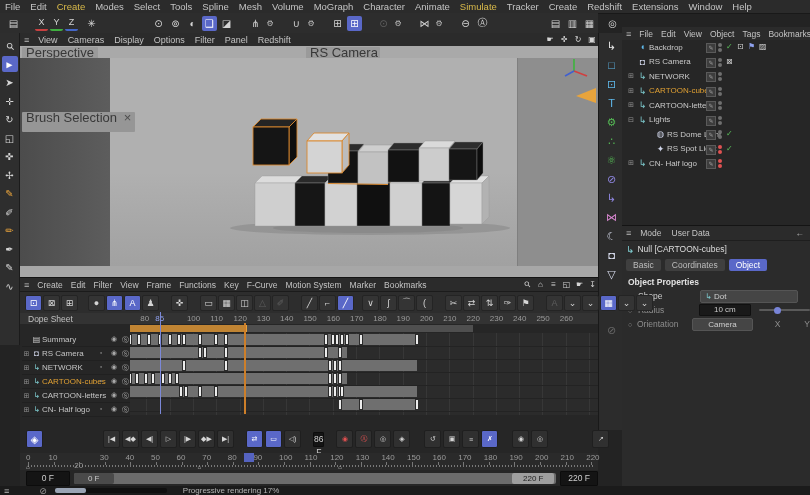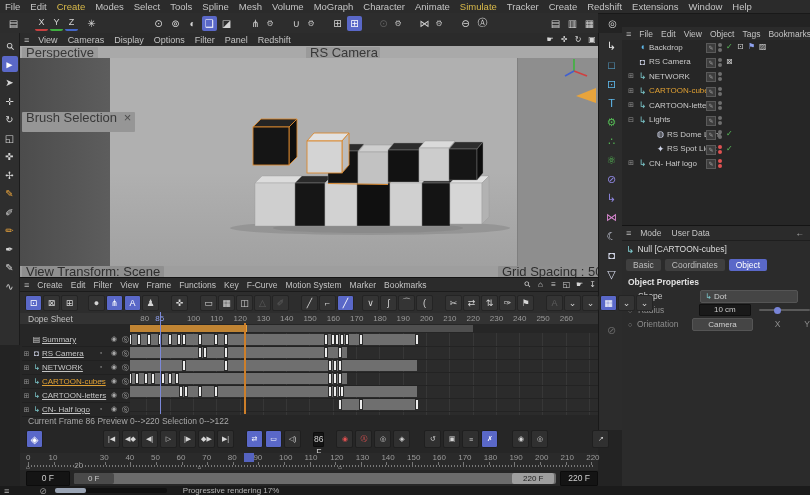--- a/index.html
+++ b/index.html
@@ -95,21 +95,21 @@
   #tltools .tbtn{width:14px;height:14px;font-size:9px;margin-left:1px;background:#343434;border:1px solid #242424;}
   #tltools .tbtn.sel{background:#5a68c8;}
   #tltools .tbtn.dim{color:#5e5e5e;}
   #tlruler{position:relative;height:11px;background:#333;font-size:8px;color:#9a9a9a;}
   #tlpreview{position:relative;height:9px;background:#262626;}
   #tltracks{position:relative;height:82px;}
   #tlnames{position:absolute;left:2px;top:0;width:108px;height:82px;font-size:8px;}
   .ntrow{position:relative;height:13px;display:flex;align-items:center;border-bottom:1px solid #202020;}
   .ntrow .exp{width:9px;font-size:7px;color:#8f8f8f;text-align:center;}
   .ntrow .oicon{width:11px;font-size:8px;text-align:center;color:#d0d0d0;}
-  .ntrow .lbl{color:#c5c5c5;white-space:nowrap;text-decoration:underline;}
+  .ntrow .lbl{color:#c5c5c5;white-space:nowrap;}
   .ntrow .ric{position:absolute;top:2px;font-size:7px;color:#a8a8a8;}
   #tlarea{position:absolute;left:110px;top:0;width:468px;height:82px;background:#2b2b2b;overflow:hidden;}
   .grid{position:absolute;top:0;width:1px;height:82px;background:#373737;}
   .krow{position:absolute;left:0;width:468px;height:13px;border-bottom:1px solid #232323;}
   .kbar{position:absolute;top:1px;height:11px;background:#6f6f6f;}
   .key{position:absolute;top:2px;width:2px;height:9px;background:#ececec;box-shadow:0 0 0 1px #2b2b2b;}
   #tlstatus{height:12px;font-size:8.5px;color:#a8a8a8;line-height:12px;padding-left:8px;}
   .playhead{position:absolute;width:1px;background:#7b88d8;z-index:5;}
   .orangehead{position:absolute;width:2px;background:#cd7f2a;z-index:5;}
   .rlabel{position:absolute;top:1px;}
@@ -287,24 +287,20 @@
 
         <g>
           <line x1="554" y1="13" x2="554" y2="1" stroke="#3db53d" stroke-width="1.6"></line>
           <line x1="554" y1="13" x2="567" y2="18" stroke="#d04040" stroke-width="1.6"></line>
           <line x1="554" y1="13" x2="545" y2="18" stroke="#4060d0" stroke-width="1.6"></line>
         </g>
         <polygon points="576,30 556,38 576,45" fill="#e8a43c"></polygon>
       </svg>
       <span class="chip" style="left:2px;top:54px;background:#969696;"><span>Brush Selection</span>
             <span style="color:#4d4d4d;margin-left:3px;">×</span></span>
-    </div>
-    <div id="vp-bot">
-      <span class="chip" style="left:2px;top:0;background:#8f8f8f;color:#2d2d2d;">View Transform: Scene</span>
-      <span class="chip" style="left:478px;top:0;background:#8f8f8f;color:#2d2d2d;">Grid Spacing : 500 cm</span>
     </div>
   </div>
 
   <div id="rstrip" class="abs">
       <span class="tbtn" style="color: rgb(232, 232, 232);">↳</span>
       <span class="tbtn" style="color: rgb(95, 184, 234);">□</span>
       <span class="tbtn" style="color: rgb(95, 184, 234);">⊡</span>
       <span class="tbtn" style="color: rgb(95, 184, 234);">T</span>
       <span class="tbtn" style="color: rgb(84, 184, 84);">⚙</span>
       <span class="tbtn" style="color: rgb(84, 184, 84);">∴</span>
@@ -687,21 +683,20 @@
             <div class="key" style="left: 211.03px;"></div>
           </div>
           <div class="krow" style="top: 65px;">
             <div class="kbar" style="left: 209.7px; width: 76.89px;"></div>
             <div class="key" style="left: 208.7px;"></div>
             <div class="key" style="left: 229.67px;"></div>
             <div class="key" style="left: 285.59px;"></div>
           </div>
         </div>
     </div>
-    <div id="tlstatus">Current Frame  86   Preview  0--&gt;220    Selection 0--&gt;122</div>
     <div id="dopesheet-label">Dope Sheet</div>
   <div class="playhead" style="left: 140.29px; top: 34px; height: 102px;"></div>
       <div class="orangehead" style="left: 224.17px; top: 45px; height: 91px;"></div>
     </div>
 
   <div id="transport" class="abs">
       <span class="tbtn sel" style="margin-left: 6px; width: 22px; font-size: 10px;">◈</span>
       <span class="tbtn" style="margin-left: 60px;">|◀</span>
       <span class="tbtn">◀◆</span>
       <span class="tbtn">◀|</span>

